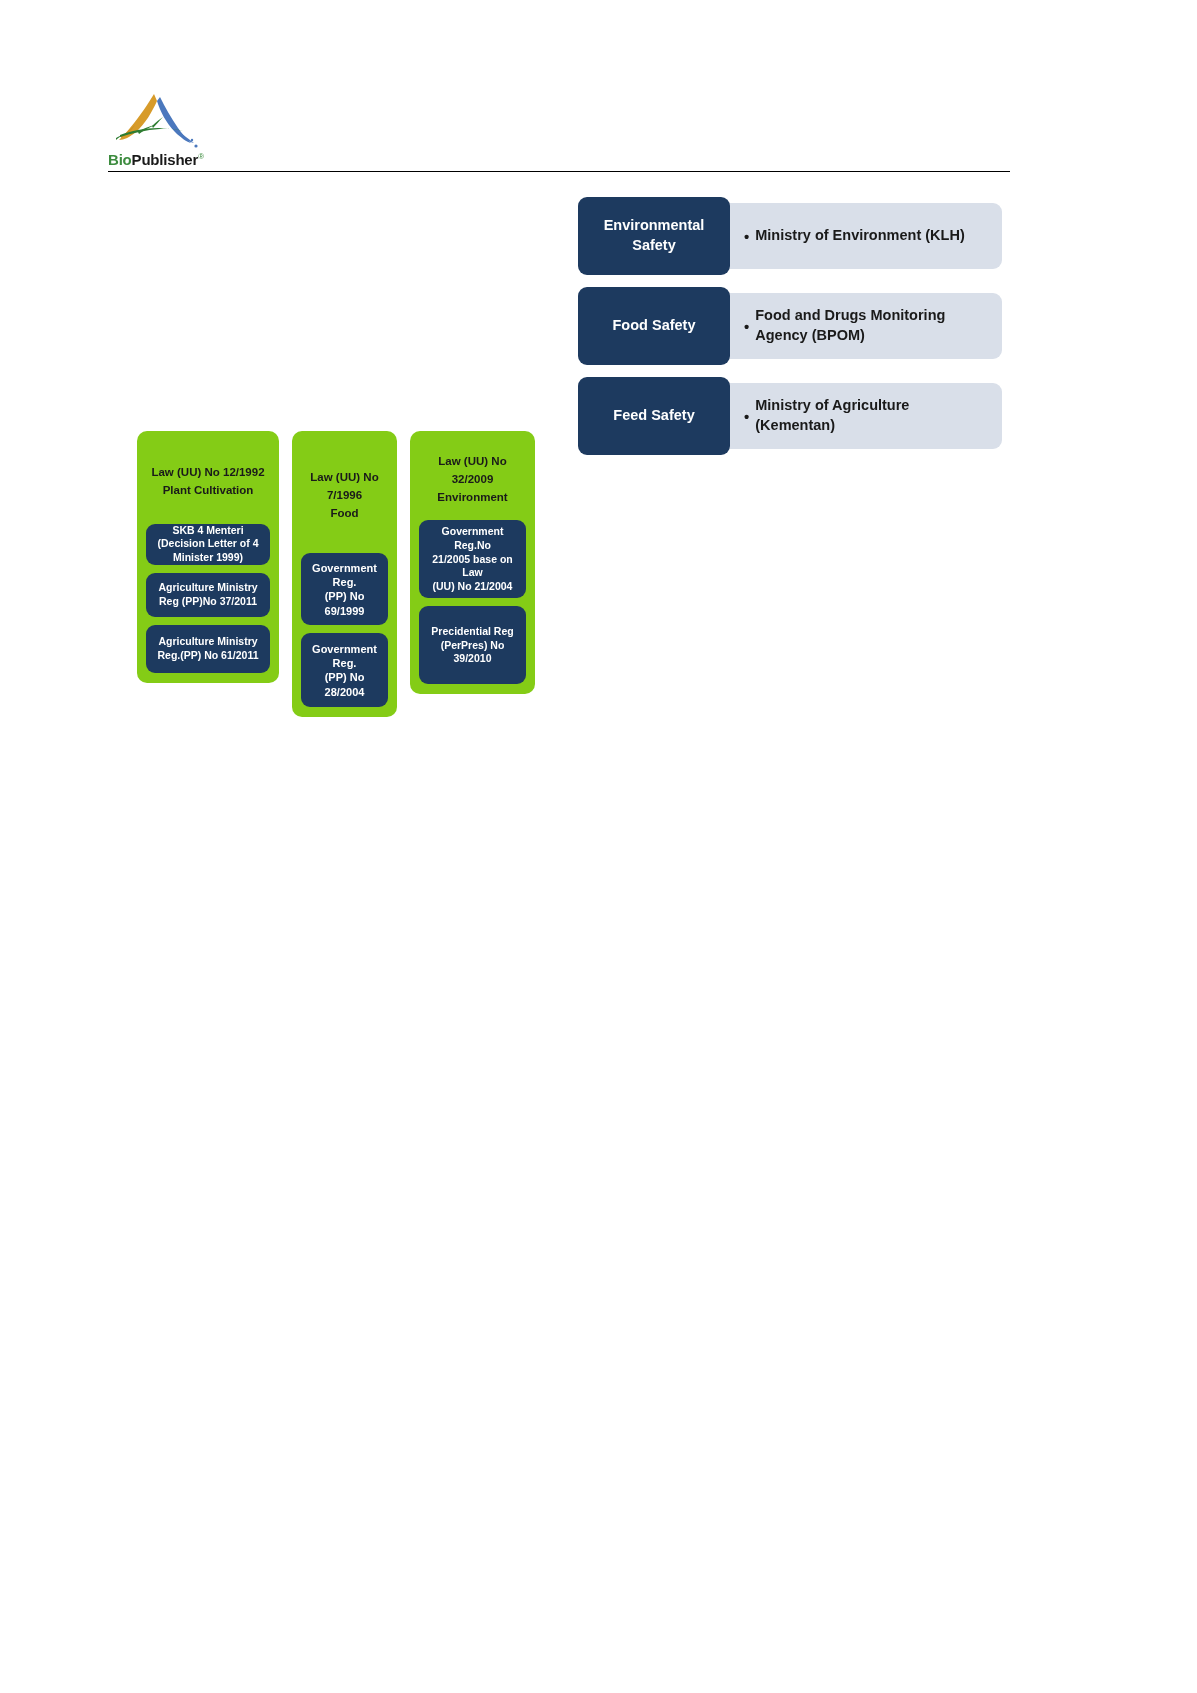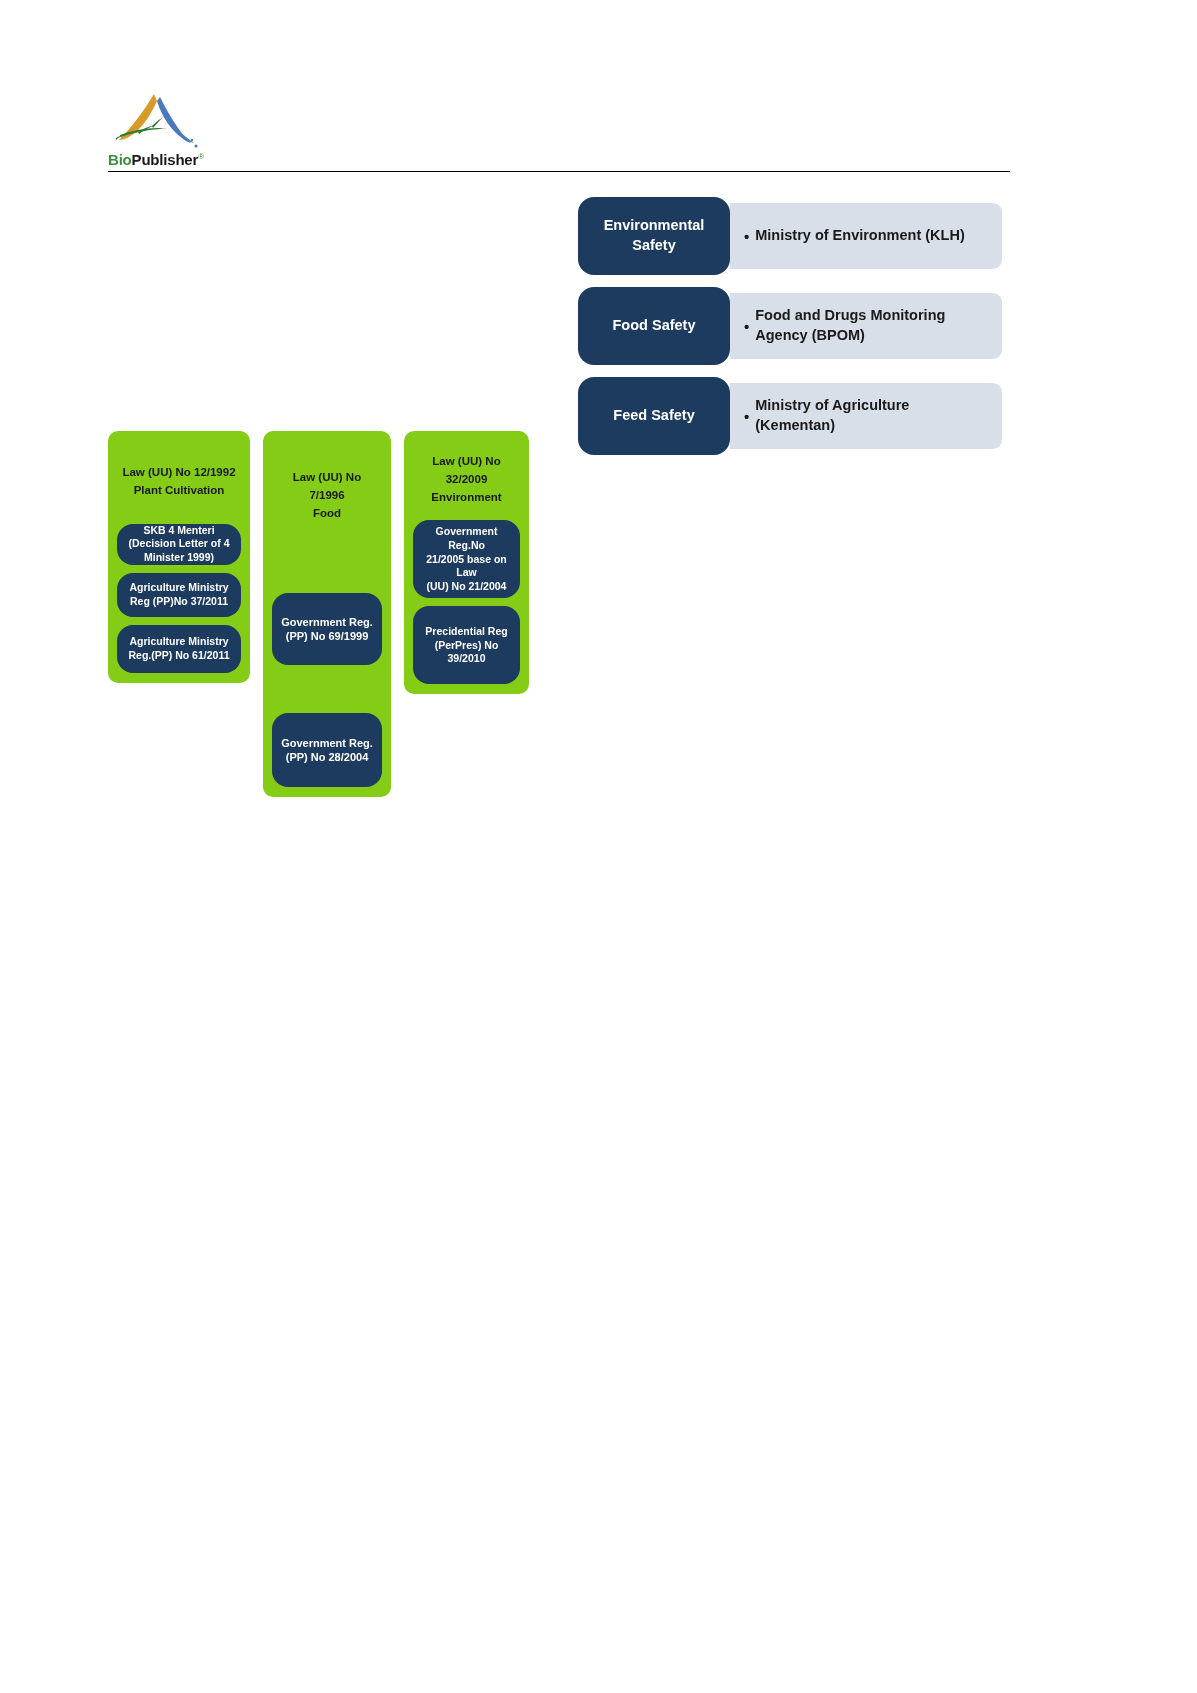--- a/index.html
+++ b/index.html
@@ -49,21 +49,21 @@
   .header-rule {
     margin-top: 4px;
     width: 902px;
     height: 1px;
     background: #000000;
   }
 
   
   .dark-box {
     background: #1d3a5f;
-    border-radius: 16px;
+    border-radius: 9px;
     color: #ffffff;
     display: flex;
     align-items: center;
     justify-content: center;
     text-align: center;
     box-sizing: border-box;
     font-weight: 700;
   }
   .light-box {
     background: #d9dfe9;
@@ -129,22 +129,22 @@
     gap: 13px;
   }
   .law-col {
     border-radius: 10px;
     background: #84cc16;
     padding: 10px 9px 10px 9px;
     box-sizing: border-box;
     display: flex;
     flex-direction: column;
   }
-  .law-col-1 { width: 142px; }
-  .law-col-2 { width: 128px; gap: 40px; }
+  .law-col-1 { width: 142px; margin-left: 29px; }
+  .law-col-2 { width: 105px; }
   .law-col-3 { width: 125px; }
 
   .law-col-title {
     color: #1a1a1a;
     font-size: 11.5px;
     font-weight: 700;
     text-align: center;
     line-height: 1.55;
     box-sizing: border-box;
   }

